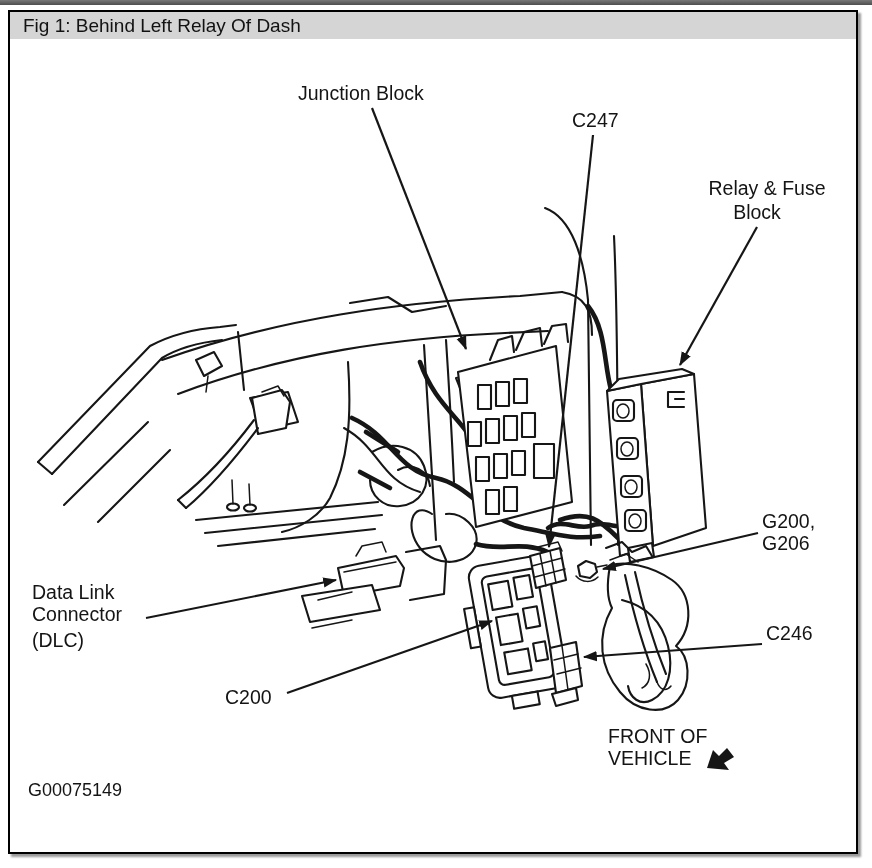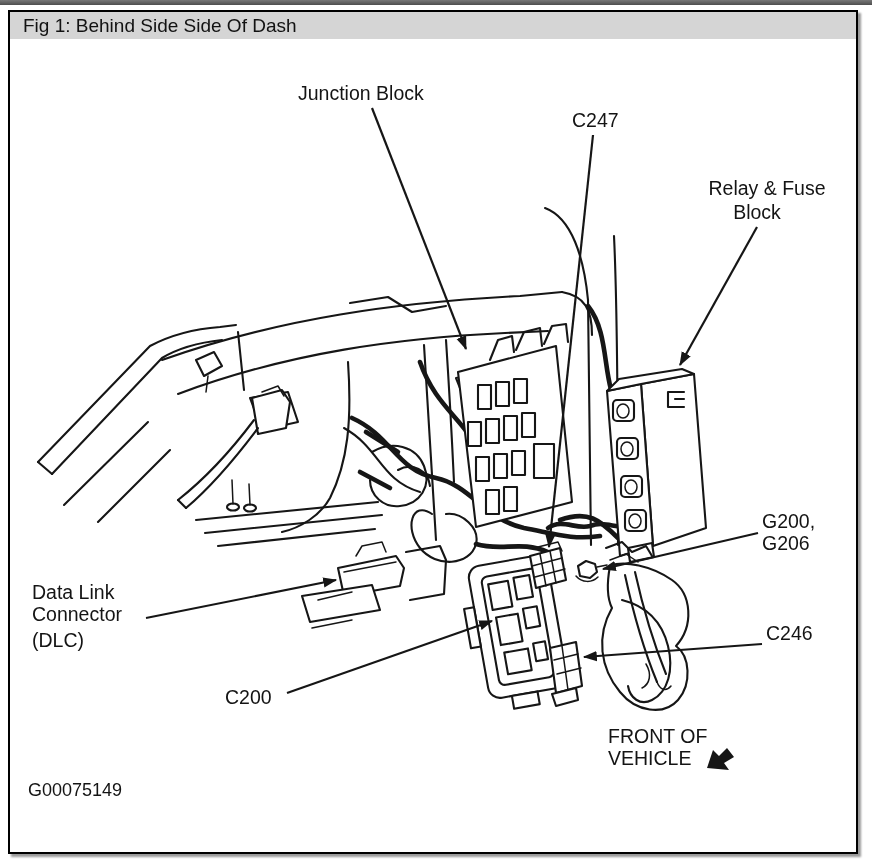--- a/index.html
+++ b/index.html
@@ -22,21 +22,21 @@
   .lbl{font-family:"Liberation Sans",sans-serif;font-size:19.5px;fill:#141414;}
   .lbl-id{font-family:"Liberation Sans",sans-serif;font-size:18px;fill:#141414;}
 </style>
 </head>
 <body>
 
 <div class="top-bar"></div>
 
 <div class="panel">
   <div class="titlebar">
-    <span>Fig 1: Behind Side Side Of Dash</span>
+    <span>Fig 1: Behind Left Relay Of Dash</span>
   </div>
 </div>
 
 <svg class="overlay" viewBox="0 0 872 868">
   <defs>
     <marker id="arr" viewBox="0 0 12 10" refX="11" refY="5" markerWidth="14" markerHeight="12" orient="auto-start-reverse" markerUnits="userSpaceOnUse">
       <path d="M0,0.6 L12,5 L0,9.4 Z" fill="#161616"></path>
     </marker>
   </defs>
 

